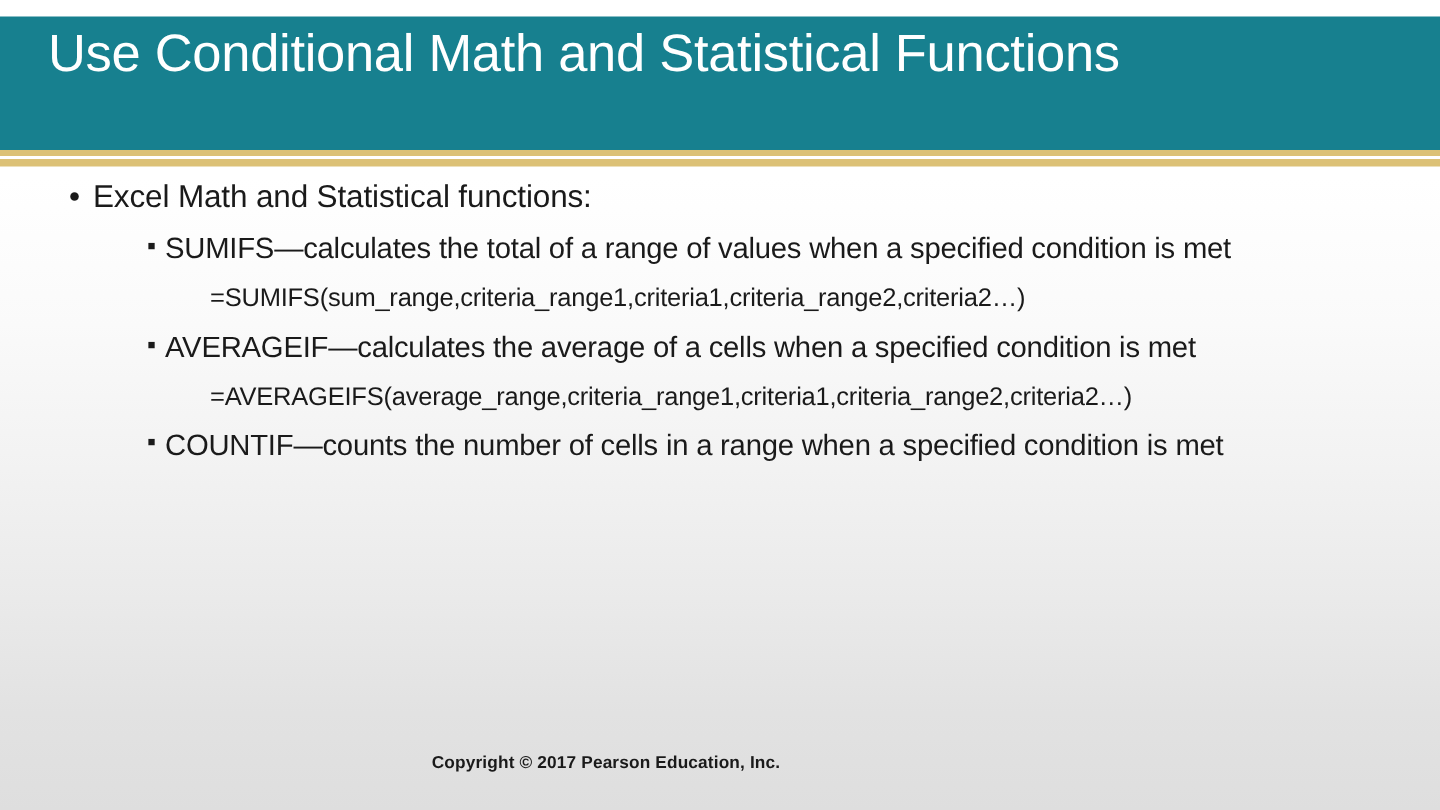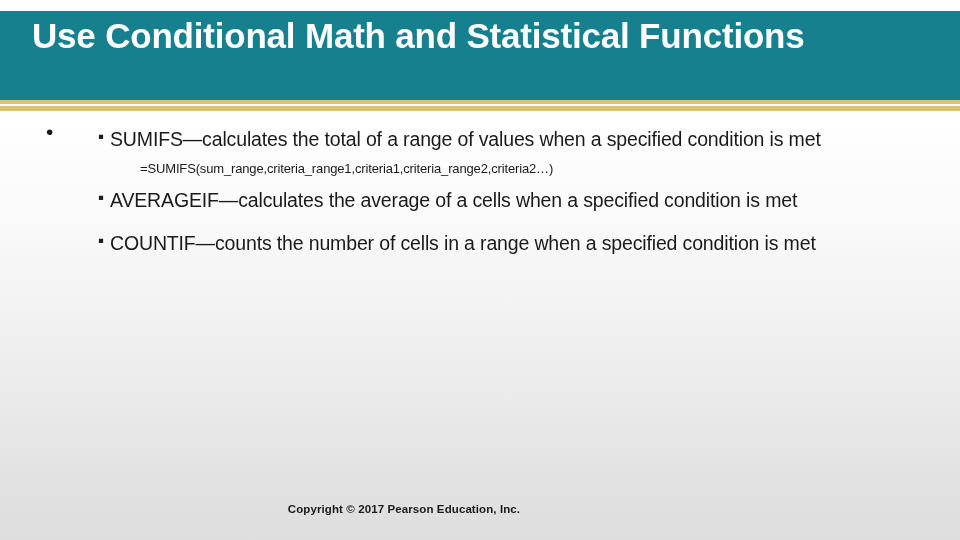--- a/index.html
+++ b/index.html
@@ -43,21 +43,21 @@
 
   .title-text {
     position: absolute;
     left: 0;
     top: 11px;
     width: 900px;
     padding-left: 32px;
     box-sizing: border-box;
     font-size: 35px;
     line-height: 1.42;
-    font-weight: 700;
+    font-weight: 400;
     color: #ffffff;
     letter-spacing: -0.2px;
     white-space: pre-wrap;
     z-index: 3;
     pointer-events: none;
   }
 
   .rule-top {
     position: absolute;
     left: 0;
@@ -128,21 +128,21 @@
     left: 98px;
     top: -1px;
     font-size: 17px;
     line-height: 1.35;
   }
 
   .lvl3 {
     position: relative;
     margin: 0;
     padding: 0 30px 0 140px;
-    font-size: 13px;
+    font-size: 17px;
     line-height: 1.30;
     color: #1a1a1a;
     letter-spacing: -0.15px;
   }
 
   .sp-a { height: 9px; }
   .sp-b { height: 9px; }
   .sp-c { height: 10px; }
   .sp-d { height: 9px; }
   .sp-e { height: 9px; }
@@ -170,21 +170,21 @@
 
   <div class="title-text">Use Conditional Math and Statistical Functions</div>
 
   <div class="rule-top"></div>
   <div class="rule-gap"></div>
   <div class="rule-bottom"></div>
 
   <div class="body-area">
 
     <div class="lvl1">
-      <span class="bullet">•</span>
+      <span class="bullet">•</span><span>Excel Math and Statistical functions:</span>
     </div>
 
     <div class="sp-a"></div>
 
     <div class="lvl2">
       <span class="bullet">▪</span><span>SUMIFS—calculates the total of a range of values when a specified condition is met</span>
     </div>
 
     <div class="sp-b"></div>
 
@@ -193,20 +193,23 @@
     </div>
 
     <div class="sp-c"></div>
 
     <div class="lvl2">
       <span class="bullet">▪</span><span>AVERAGEIF—calculates the average of a cells when a specified condition is met</span>
     </div>
 
     <div class="sp-d"></div>
 
+    <div class="lvl3">
+      <span>=AVERAGEIFS(average_range,criteria_range1,criteria1,criteria_range2,criteria2…)</span>
+    </div>
 
     <div class="sp-e"></div>
 
     <div class="lvl2">
       <span class="bullet">▪</span><span>COUNTIF—counts the number of cells in a range when a specified condition is met</span>
     </div>
 
     <div class="sp-f"></div>
 
 

